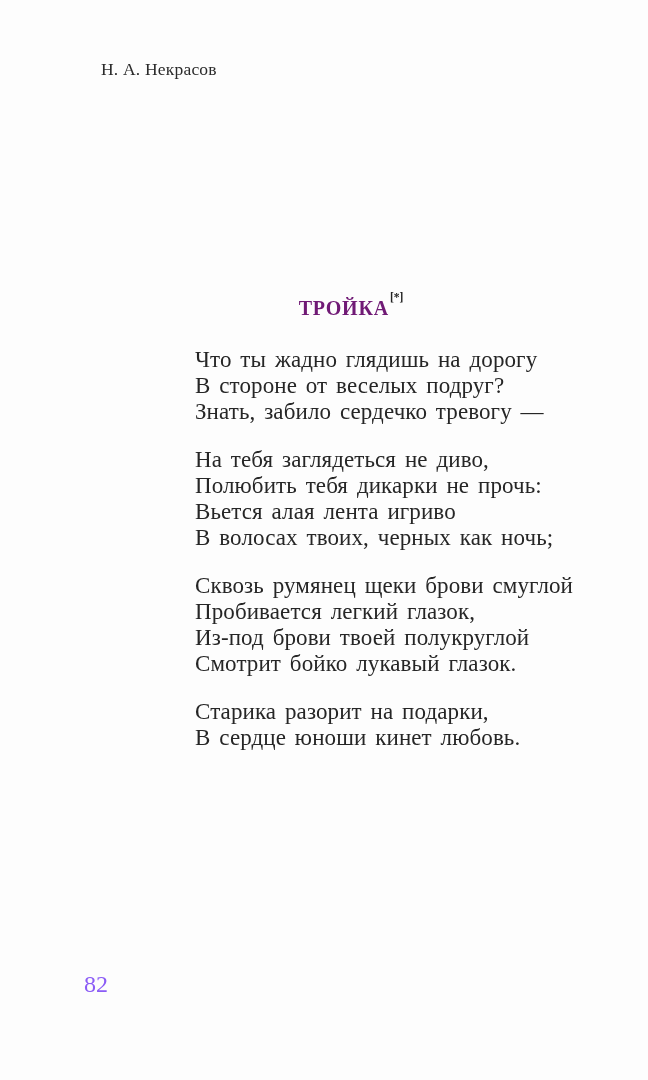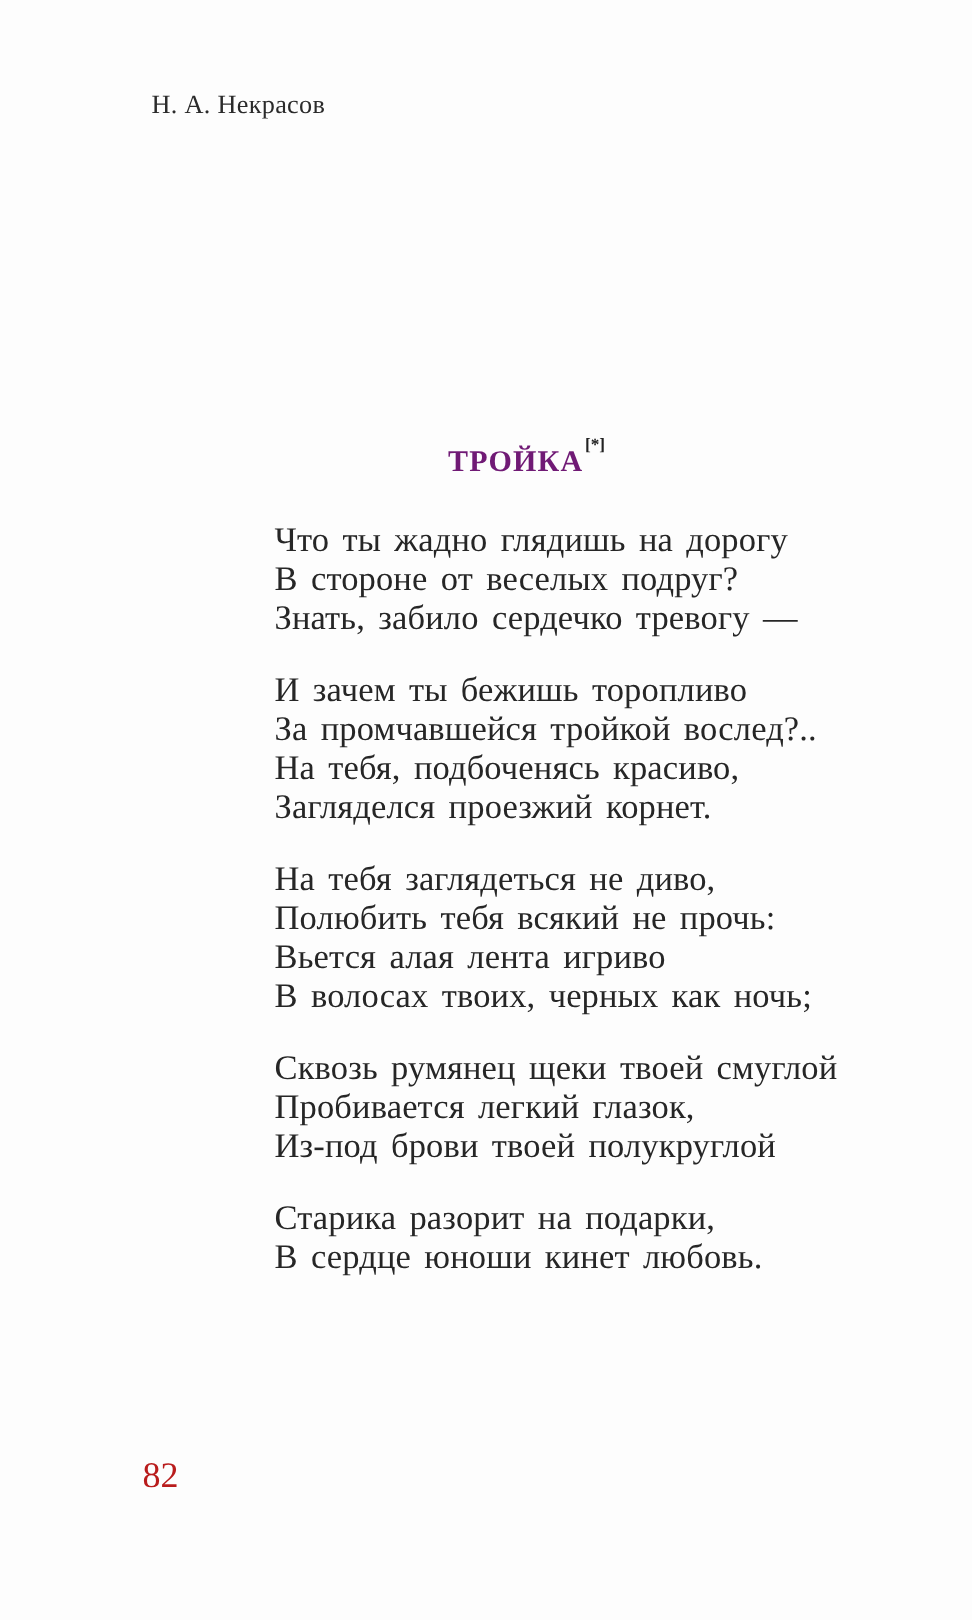--- a/index.html
+++ b/index.html
@@ -55,40 +55,40 @@
     text-decoration: none;
     cursor: pointer;
   }
   .poem-body {
     position: absolute;
     left: 183px;
     top: 347px;
     width: 360px;
   }
   .stanza {
-    margin: 0 0 22px 0;
+    margin: 0 0 22px 12px;
   }
   .stanza:last-child {
     margin-bottom: 0;
   }
   .poem-line {
     font-size: 23px;
     line-height: 26px;
     word-spacing: 3px;
     letter-spacing: 0.1px;
     white-space: nowrap;
     color: #262626;
   }
   .page-number {
     position: absolute;
-    left: 95px;
+    left: 84px;
     top: 971px;
     font-size: 24px;
     line-height: 26px;
-    color: #b91c1c;
+    color: #8b5cf6;
   }
 </style>
 </head>
 <body>
 
 <div class="page">
 
   <div class="author-header">Н. А. Некрасов</div>
 
   <div class="title-row">
@@ -96,38 +96,33 @@
   </div>
 
   <div class="poem-body">
 
     <div class="stanza">
       <div class="poem-line">Что ты жадно глядишь на дорогу</div>
       <div class="poem-line">В стороне от веселых подруг?</div>
       <div class="poem-line">Знать, забило сердечко тревогу —</div>
     </div>
 
-    <div class="stanza">
-      <div class="poem-line">И зачем ты бежишь торопливо</div>
-      <div class="poem-line">За промчавшейся тройкой вослед?..</div>
-      <div class="poem-line">На тебя, подбоченясь красиво,</div>
-      <div class="poem-line">Загляделся проезжий корнет.</div>
-    </div>
 
     <div class="stanza">
       <div class="poem-line">На тебя заглядеться не диво,</div>
-      <div class="poem-line">Полюбить тебя всякий не прочь:</div>
+      <div class="poem-line">Полюбить тебя дикарки не прочь:</div>
       <div class="poem-line">Вьется алая лента игриво</div>
       <div class="poem-line">В волосах твоих, черных как ночь;</div>
     </div>
 
     <div class="stanza">
-      <div class="poem-line">Сквозь румянец щеки твоей смуглой</div>
+      <div class="poem-line">Сквозь румянец щеки брови смуглой</div>
       <div class="poem-line">Пробивается легкий глазок,</div>
       <div class="poem-line">Из-под брови твоей полукруглой</div>
+      <div class="poem-line">Смотрит бойко лукавый глазок.</div>
     </div>
 
     <div class="stanza">
       <div class="poem-line">Старика разорит на подарки,</div>
       <div class="poem-line">В сердце юноши кинет любовь.</div>
     </div>
 
   </div>
 
   <div class="page-number">82</div>

